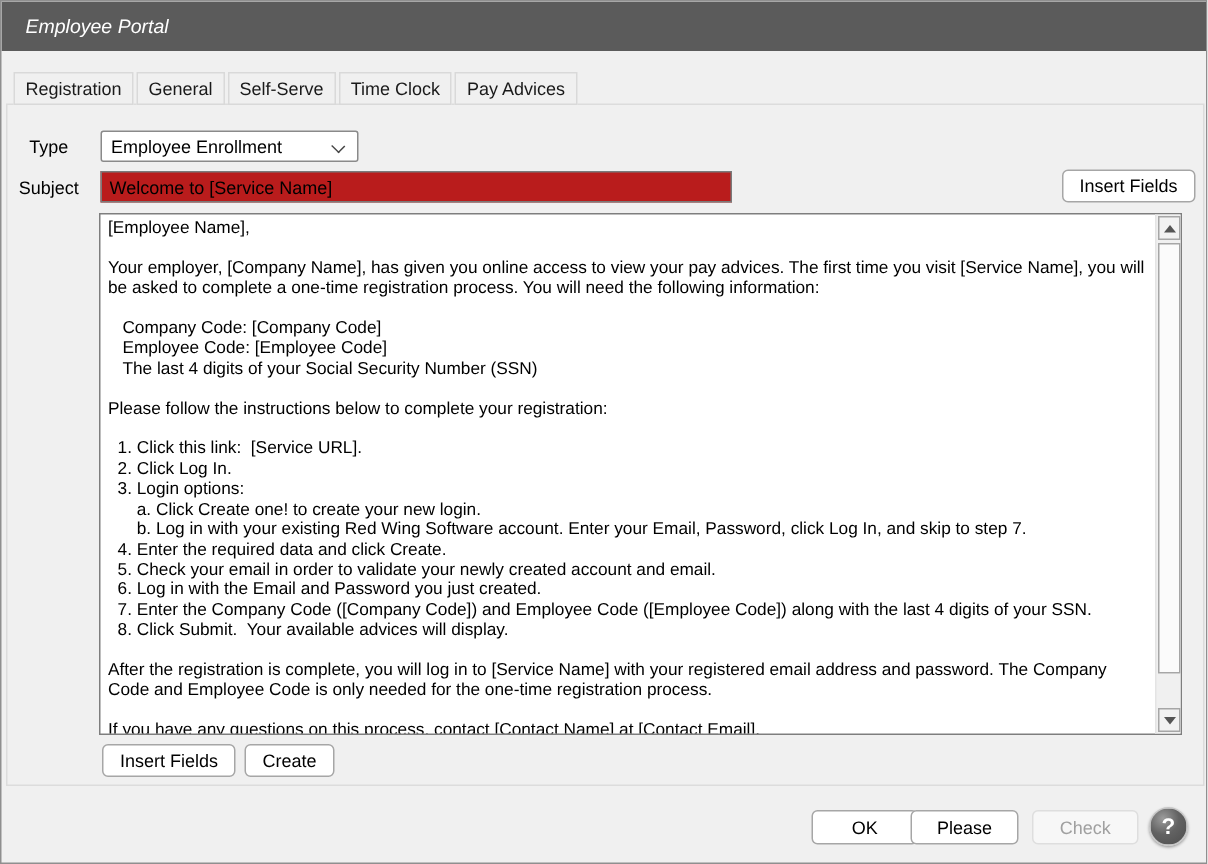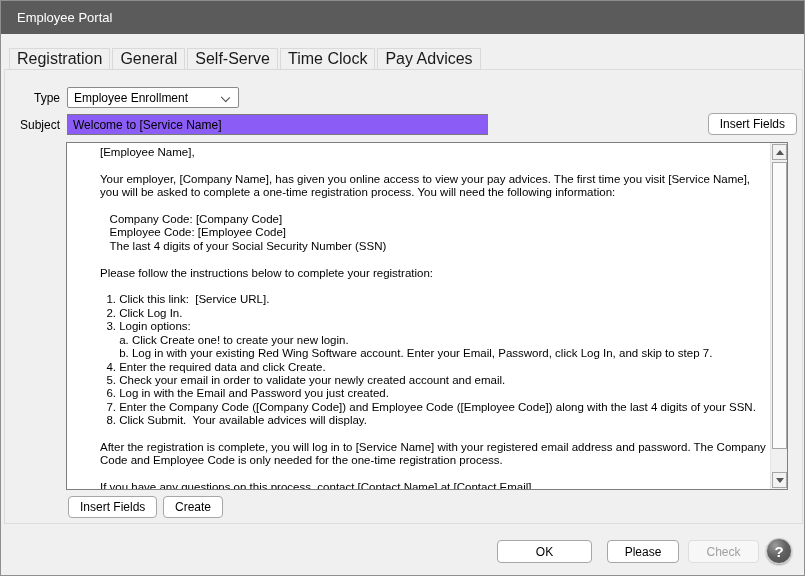--- a/index.html
+++ b/index.html
@@ -5,60 +5,60 @@
   :root{
     --titlebar-bg:#5b5b5b; --titlebar-text:#ffffff; --window-bg:#f0f0f0;
     --panel-border:#dcdcdc; --field-border:#7a7a7a; --button-border:#a6a6a6;
     --disabled-text:#a0a0a0; --help-icon-bg:#4d4d4d;
   }
   *{box-sizing:border-box; font-family:"Liberation Sans",sans-serif;}
   html,body{margin:0;padding:0;background:#ffffff;}
   .window{position:relative;width:805px;height:576px;background:var(--window-bg);
     border:1px solid #8f8f8f;overflow:hidden;}
   .titlebar{position:absolute;left:0;top:0;width:100%;height:33px;
-    background:var(--titlebar-bg);display:flex;align-items:center;}
+    background:var(--titlebar-bg);display:flex;align-items:center;font-style:italic;}
   .titlebar .title{color:var(--titlebar-text);font-size:13px;padding-left:16px;}
 
   .tab-bar{position:absolute;left:8px;top:45px;height:24px;display:flex;align-items:flex-end;z-index:3;}
   .tab{height:22px;line-height:20px;padding:0 7px;background:#f0f0f0;
-    border:1px solid #d9d9d9;margin-right:2px;font-size:16px;color:#1a1a1a;white-space:nowrap;cursor:default;}
+    border:1px solid #d9d9d9;margin-right:2px;font-size:12px;color:#1a1a1a;white-space:nowrap;cursor:default;}
   .tab.active{height:25px;line-height:23px;background:#ffffff;border-bottom:none;padding:0 9px;}
 
   .panel{position:absolute;left:3px;top:68px;width:799px;height:455px;
     background:var(--window-bg);border:1px solid var(--panel-border);z-index:1;}
 
-  .flabel{position:absolute;left:0;width:55px;text-align:right;font-size:12px;color:#000;}
+  .flabel{position:absolute;left:0;width:55px;text-align:center;font-size:12px;color:#000;}
   .type-label{top:21px;}
   .subject-label{top:48px;}
 
   .combo{position:absolute;left:62px;top:17px;width:172px;height:21px;background:#fff;
     border:1px solid #8a8a8a;border-radius:2px;font-size:12px;display:flex;align-items:center;
     padding:0 22px 0 6px;cursor:default;}
   .combo .chev{position:absolute;right:9px;top:6px;width:7px;height:7px;
     border-right:1px solid #444;border-bottom:1px solid #444;transform:rotate(45deg) scaleY(0.9);}
 
-  .subject-input{position:absolute;left:62px;top:44px;width:421px;height:21px;background:#8b5cf6;
+  .subject-input{position:absolute;left:62px;top:44px;width:421px;height:21px;background:#b91c1c;
     border:1px solid var(--field-border);font-size:12px;padding:0 5px;color:#000;outline:none;border-radius:0;}
 
   .btn{background:#ffffff;border:1px solid var(--button-border);border-radius:4px;
     font-size:12px;color:#000;display:flex;align-items:center;justify-content:center;
     cursor:default;white-space:nowrap;}
   .btn.small{height:22px;padding:0 11px;position:absolute;}
   .insert-top{right:5px;top:43px;}
   .insert-bottom{left:63px;top:426px;}
   .reset-btn{left:158px;top:426px;}
   .btn.footer{position:absolute;height:23px;top:539px;}
-  .ok-btn{left:496px;width:95px;}
+  .ok-btn{left:540px;width:71px;}
   .cancel-btn{left:606px;width:72px;}
   .apply-btn{left:687px;width:71px;background:#f7f7f7;border-color:#dedede;color:var(--disabled-text);}
 
   .msgbox{position:absolute;left:61px;top:72px;width:722px;height:348px;
     background:#ffffff;border:1px solid #7e7e7e;}
   .msgtext{position:absolute;left:0;top:0;right:17px;bottom:0;overflow:hidden;
-    padding:3px 4px 2px 5px;font-size:11.5px;line-height:13.4px;color:#000;white-space:pre-wrap;margin-left:28px;}
+    padding:3px 4px 2px 5px;font-size:11.5px;line-height:13.4px;color:#000;white-space:pre-wrap;}
 
   .vscroll{position:absolute;right:0;top:0;width:17px;height:100%;background:#f0f0f0;
     border-left:1px solid #e4e4e4;}
   .sb-btn{position:absolute;left:1px;width:15px;height:16px;background:#f2f2f2;
     border:1px solid #a6a6a6;display:flex;align-items:center;justify-content:center;}
   .sb-btn.up{top:1px;}
   .sb-btn.down{bottom:1px;}
   .tri-up{width:0;height:0;border-left:4px solid transparent;border-right:4px solid transparent;
     border-bottom:5px solid #555;}
   .tri-down{width:0;height:0;border-left:4px solid transparent;border-right:4px solid transparent;

